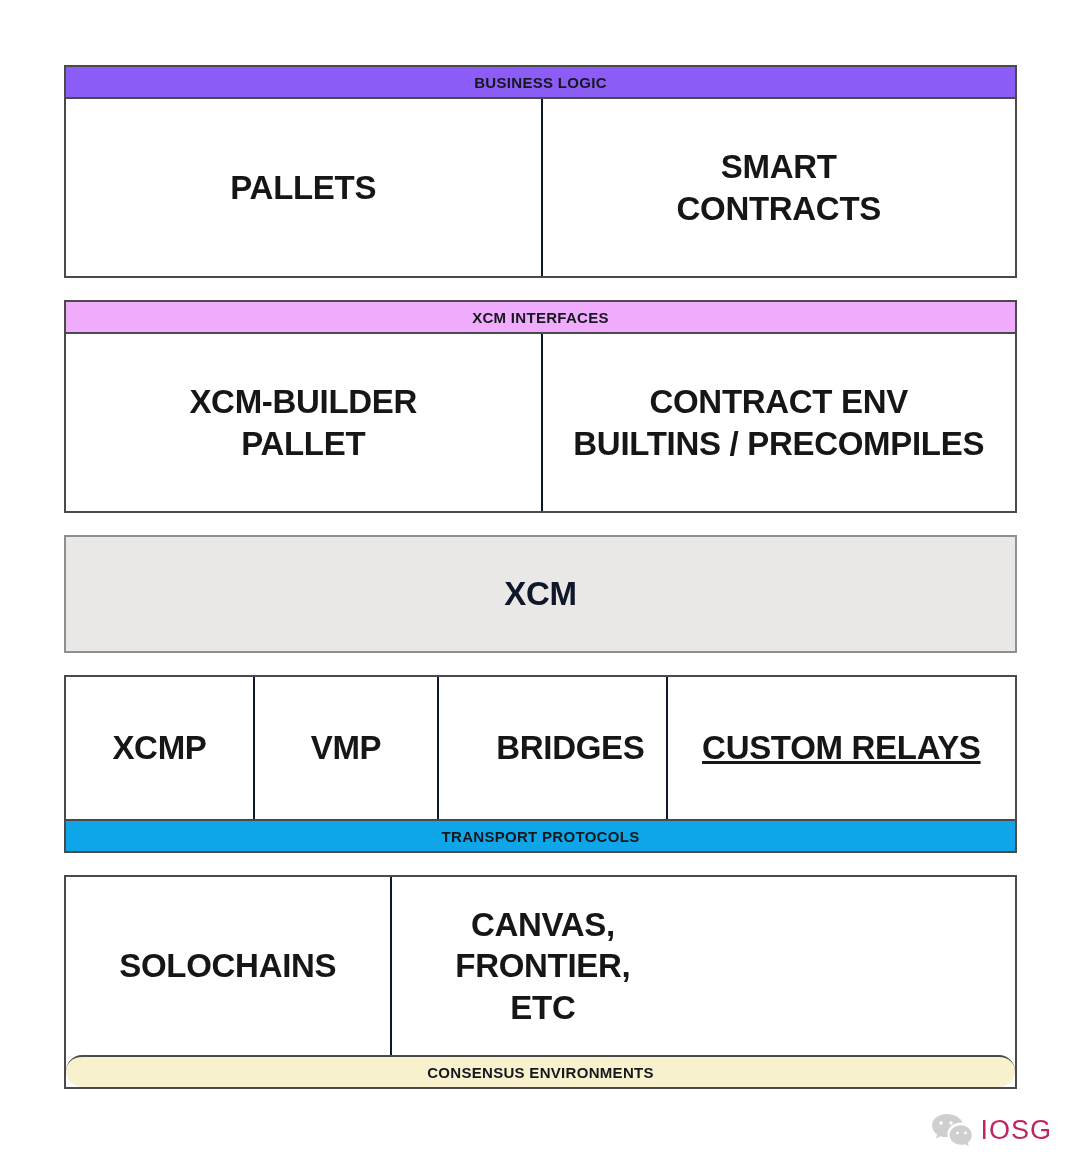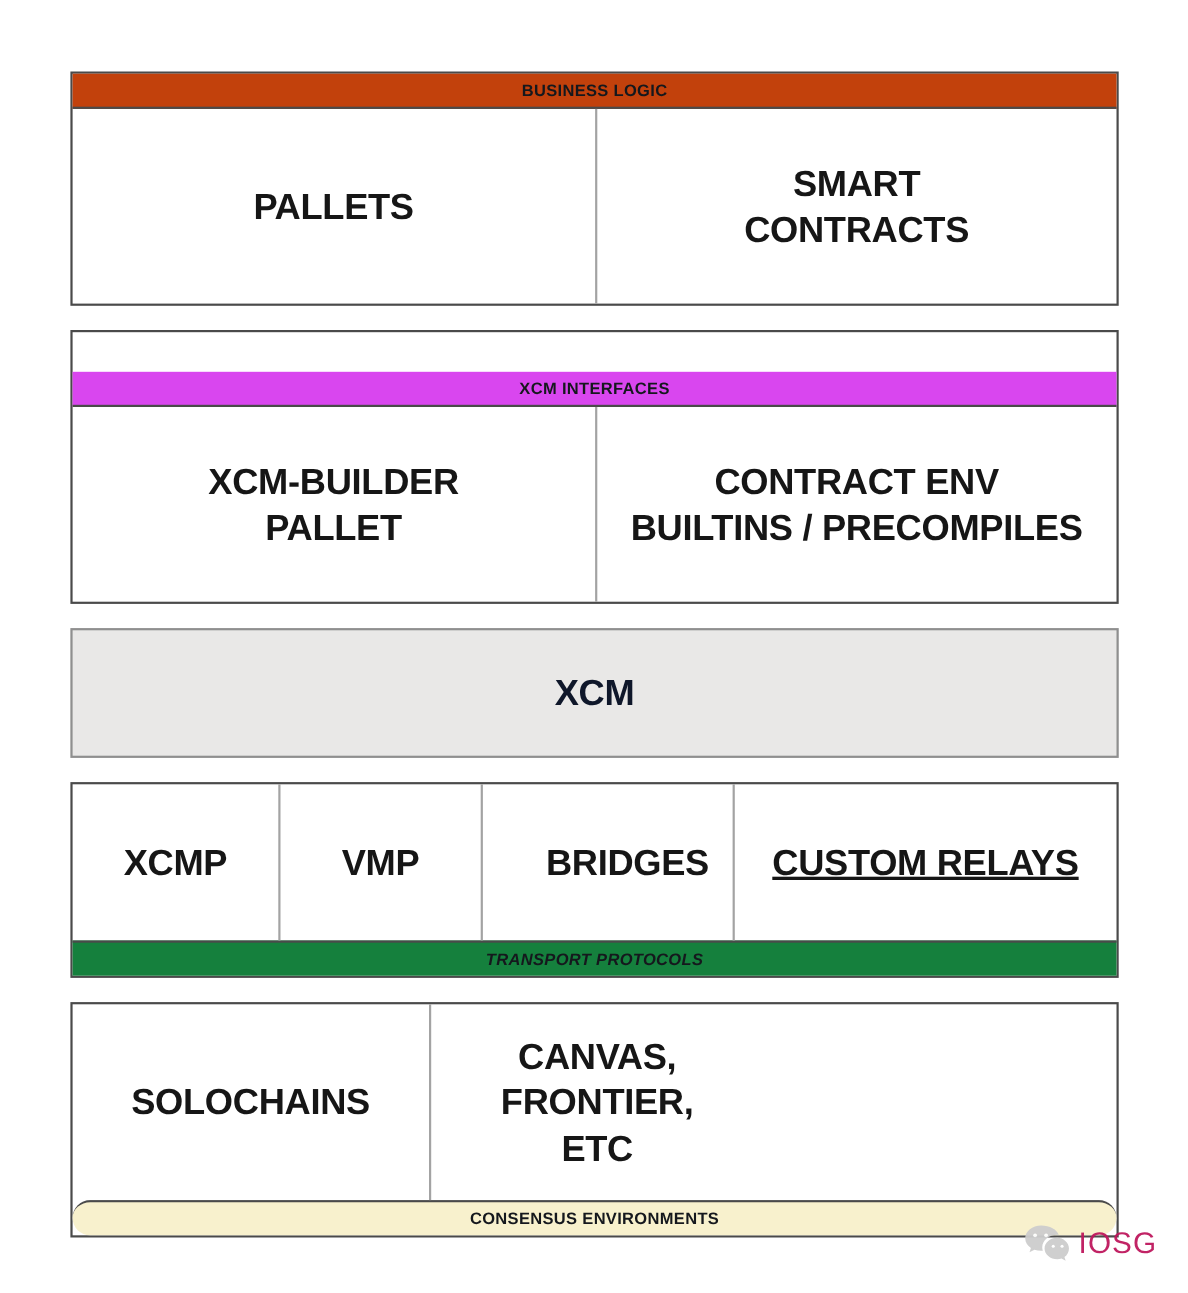--- a/index.html
+++ b/index.html
@@ -45,21 +45,21 @@
     justify-content:center;
     text-align:center;
     font-size:33px;
     font-weight:700;
     letter-spacing:-0.3px;
     line-height:1.25;
     white-space:pre-line;
     box-sizing:border-box;
     color:#161616;
   }
-  .cell + .cell{border-left:2px solid #a3a3a3;}
+  .cell + .cell{border-left:2px solid #0f172a;}
   .row-tall{height:177px;}
   .row-transport{height:142px;}
   .row-consensus{height:178px;}
   .w50{width:50%;}
   .xcm-box{
     height:118px;
     border:2px solid #8f8f8f;
     box-sizing:border-box;
     display:flex;
     align-items:center;
@@ -93,32 +93,32 @@
     letter-spacing:1px;
     color:#be185d;
   }
 </style>
 </head>
 <body>
 
 <div class="canvas">
 
   <div class="section">
-    <div class="band top" style="background-color: #c2410c;">BUSINESS LOGIC</div>
+    <div class="band top" style="background-color: #8b5cf6;">BUSINESS LOGIC</div>
     <div class="row row-tall">
       <div class="cell w50">PALLETS</div>
       <div class="cell w50">SMART
 CONTRACTS</div>
     </div>
   </div>
 
   <div class="gap"></div>
 
   <div class="section">
-    <div class="band top" style="background-color: #d946ef; margin-top: 36px;">XCM INTERFACES</div>
+    <div class="band top" style="background-color: #f0abfc;">XCM INTERFACES</div>
     <div class="row row-tall">
       <div class="cell w50">XCM-BUILDER
 PALLET</div>
       <div class="cell w50">CONTRACT ENV
 BUILTINS / PRECOMPILES</div>
     </div>
   </div>
 
   <div class="gap"></div>
 
@@ -126,21 +126,21 @@
 
   <div class="gap"></div>
 
   <div class="section">
     <div class="row row-transport">
       <div class="cell c-xcmp">XCMP</div>
       <div class="cell c-vmp">VMP</div>
       <div class="cell c-bridges">BRIDGES</div>
       <div class="cell c-relays">CUSTOM RELAYS</div>
     </div>
-    <div class="band bottom" style="background-color: #15803d; font-style: italic;">TRANSPORT PROTOCOLS</div>
+    <div class="band bottom" style="background-color: #0ea5e9;">TRANSPORT PROTOCOLS</div>
   </div>
 
   <div class="gap"></div>
 
   <div class="section">
     <div class="row row-consensus">
       <div class="cell c-solo">SOLOCHAINS</div>
       <div class="cell c-canvas">CANVAS,
 FRONTIER,
 ETC</div>

